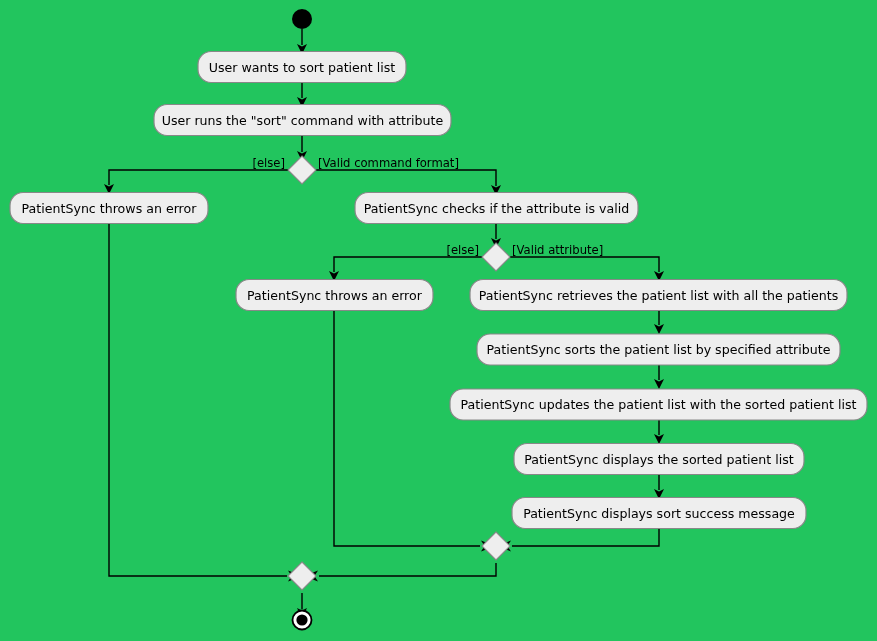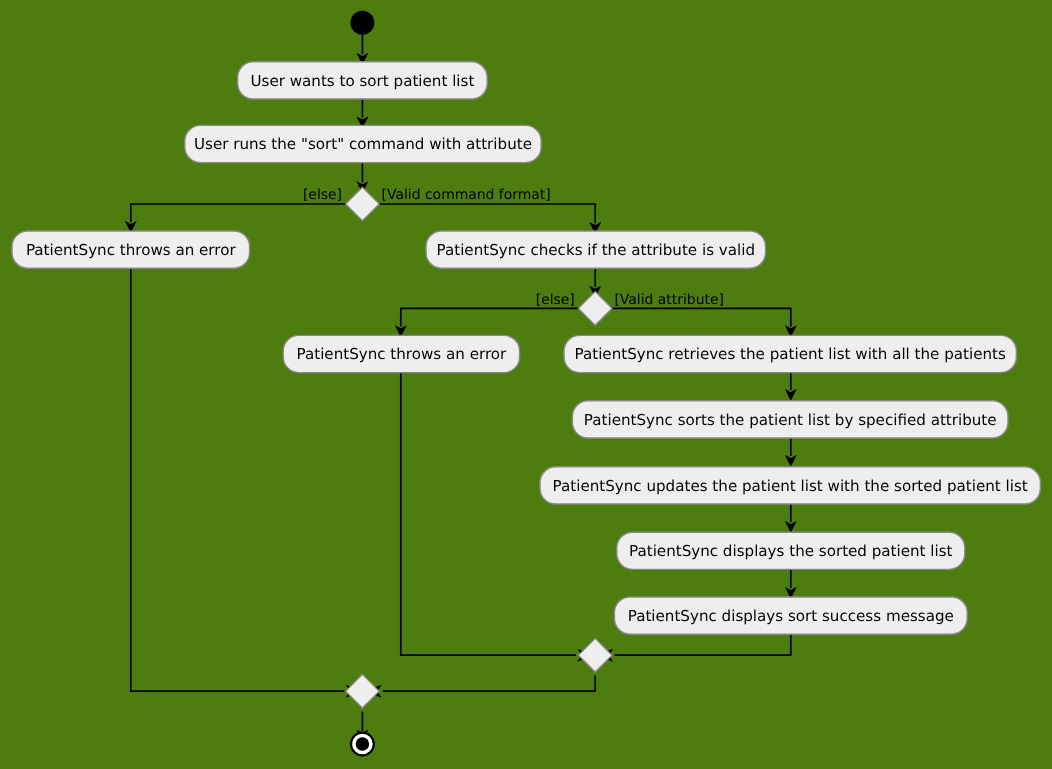--- a/index.html
+++ b/index.html
@@ -7,21 +7,21 @@
     padding: 0;
     background: #ffffff;
   }
   body {
     font-family: "DejaVu Sans", sans-serif;
   }
   #diagram-root {
     position: relative;
     width: 877px;
     height: 641px;
-    background: #4d7c0f;
+    background: #22c55e;
     overflow: hidden;
   }
   #diagram-svg {
     position: absolute;
     left: 0;
     top: 0;
     width: 877px;
     height: 641px;
   }
   .edge {

